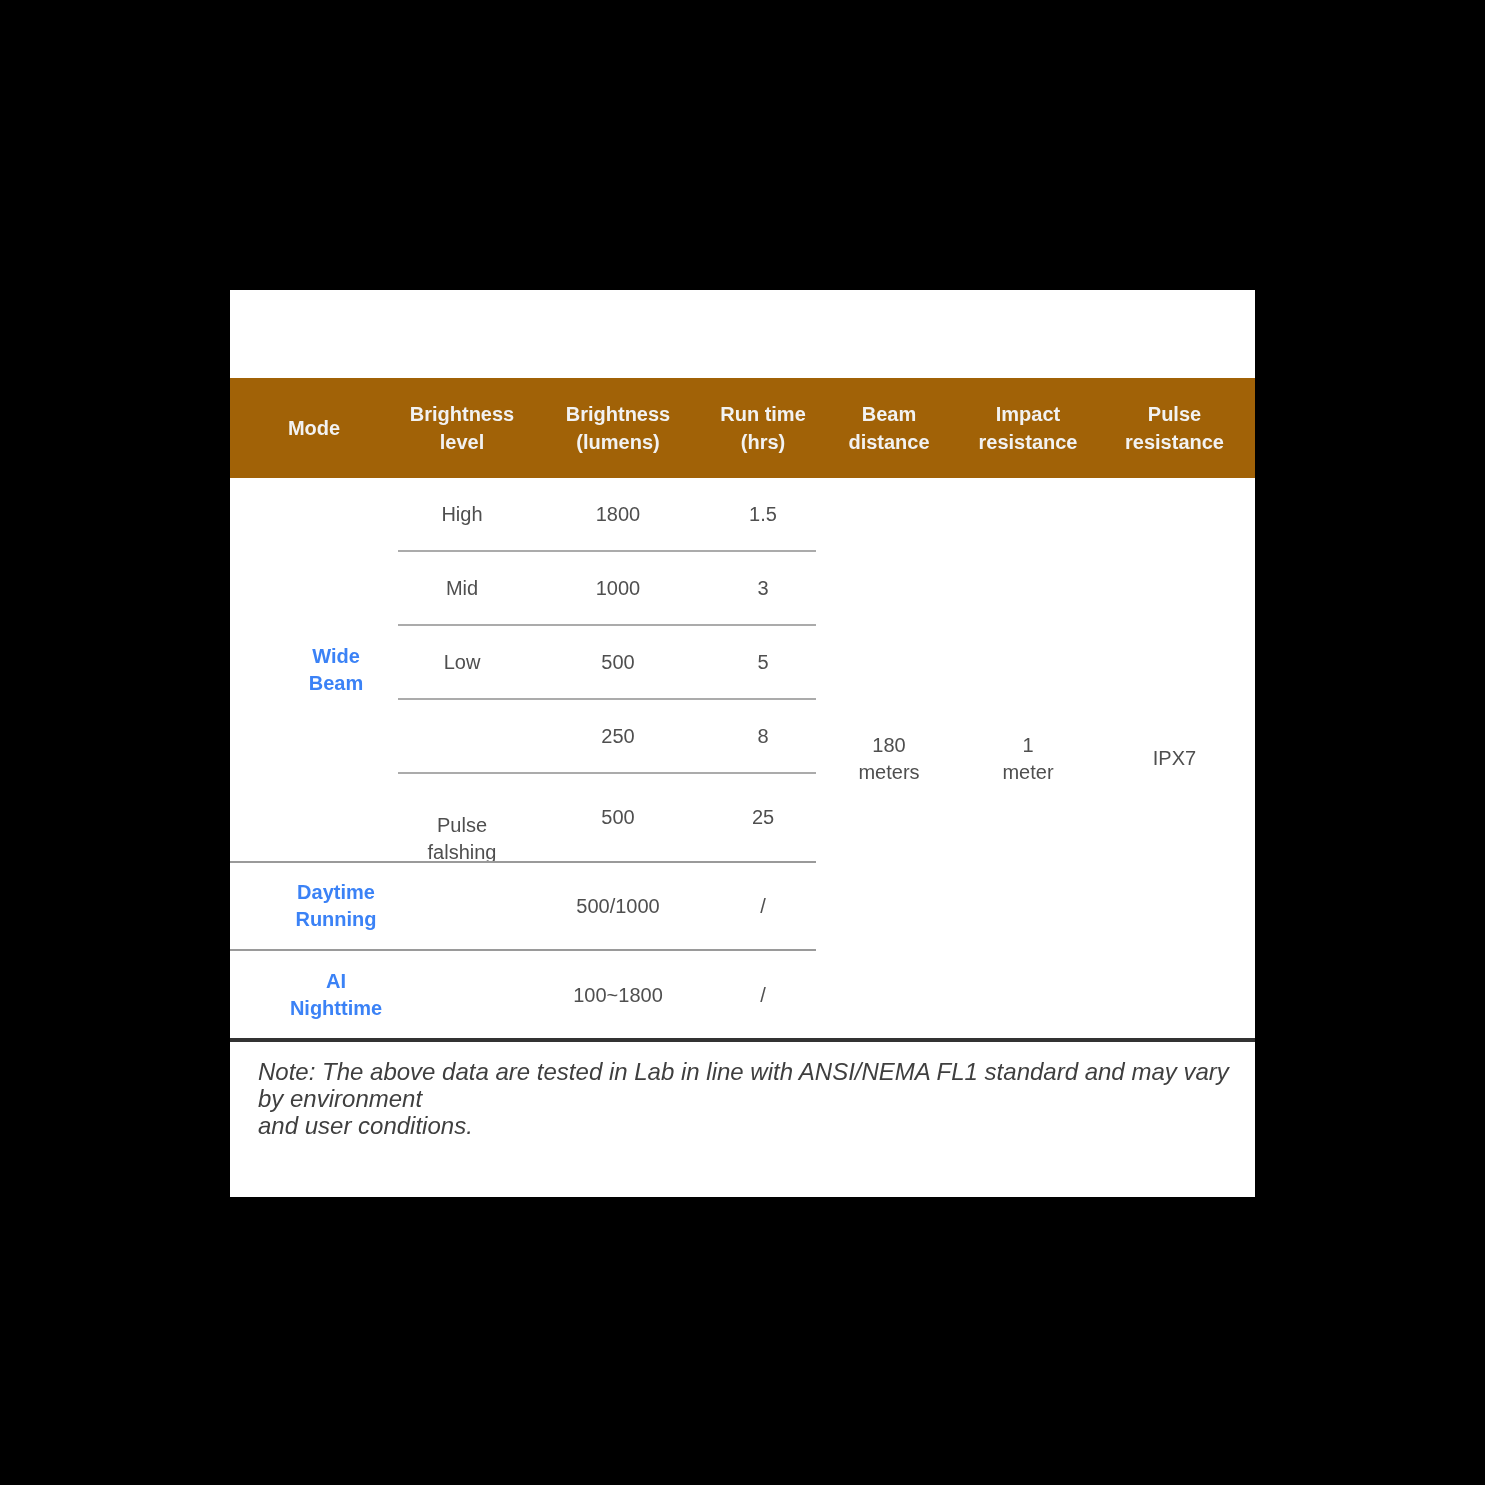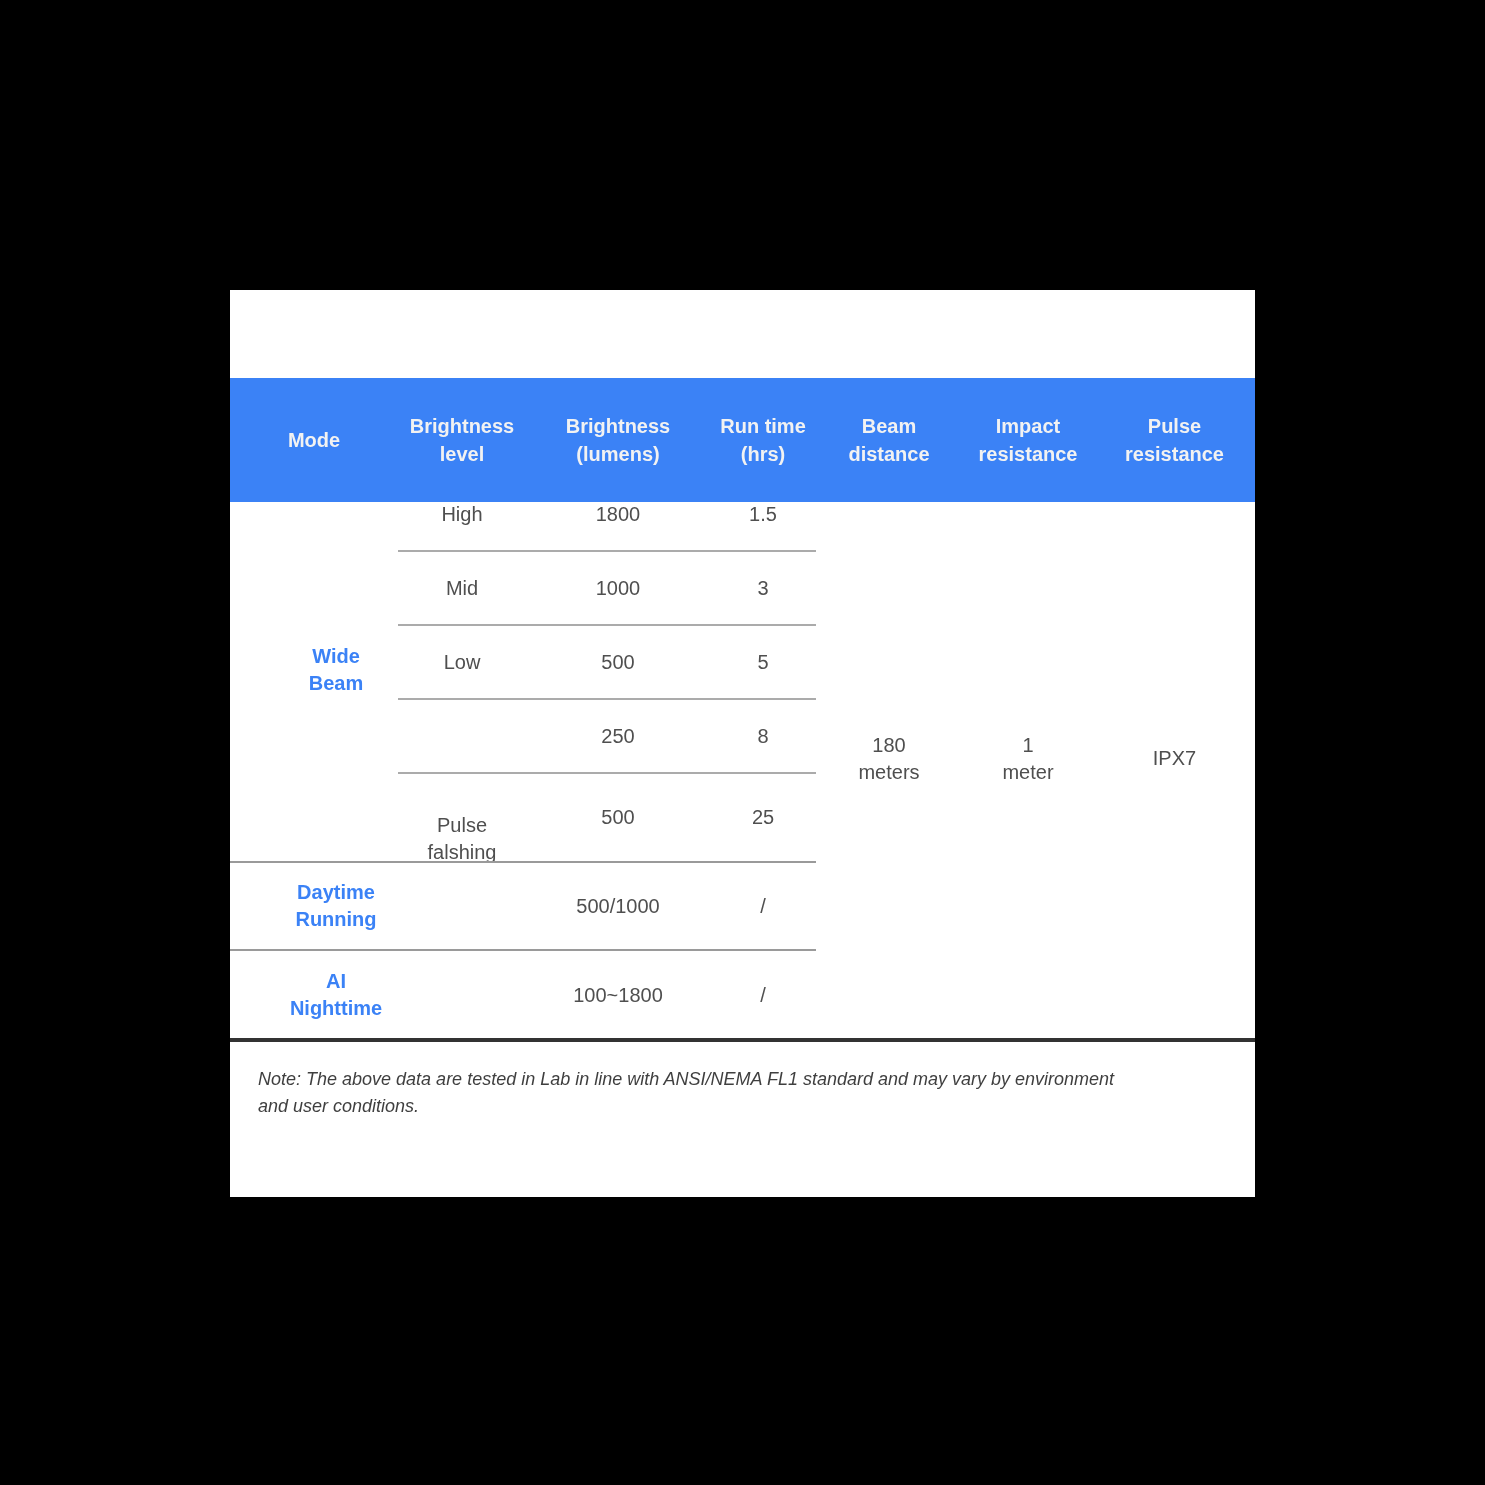--- a/index.html
+++ b/index.html
@@ -22,22 +22,22 @@
     width: 1025px;
     height: 907px;
     background: #ffffff;
   }
   
   .table-header {
     position: absolute;
     top: 88px;
     left: 0;
     width: 1025px;
-    height: 124px;
-    background: #3b82f6;
+    height: 100px;
+    background: #a16207;
     display: grid;
     grid-template-columns: 168px 128px 184px 106px 146px 132px 161px;
     align-items: center;
   }
   .th {
     text-align: center;
     color: #f2f2f2;
     font-size: 20px;
     font-weight: 700;
     line-height: 1.4;
@@ -80,25 +80,24 @@
     width: 1025px;
     height: 4px;
     background: #333333;
   }
   .note {
     position: absolute;
     top: 768px;
     left: 28px;
     width: 976px;
     color: #3f3f3f;
-    font-size: 18px;
+    font-size: 24px;
     font-style: italic;
     line-height: 27px;
     white-space: pre-line;
-    margin-top: 8px;
   }
 </style>
 </head>
 <body>
 
 <div class="page">
   <div class="card">
 
     <div class="table-header">
       <div class="th">Mode</div>

